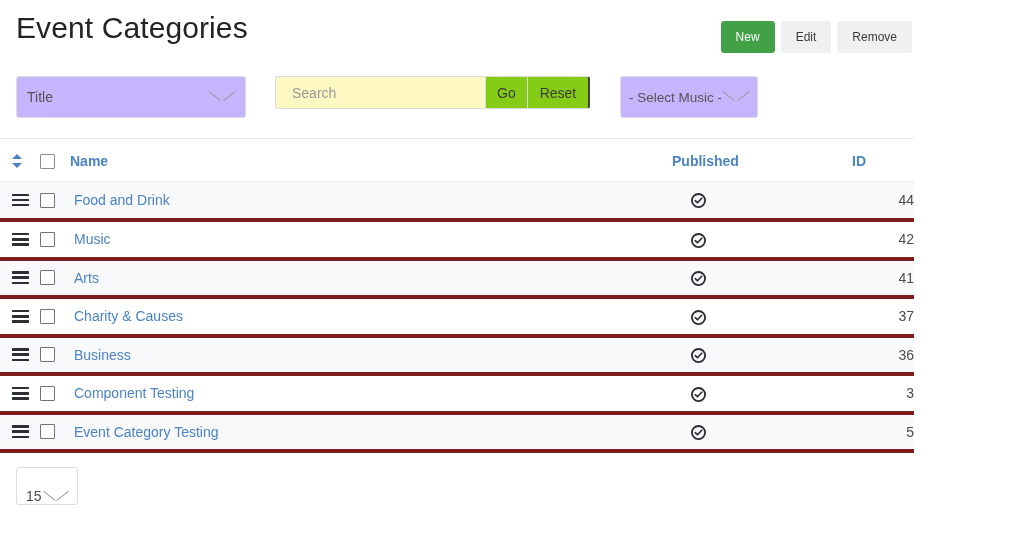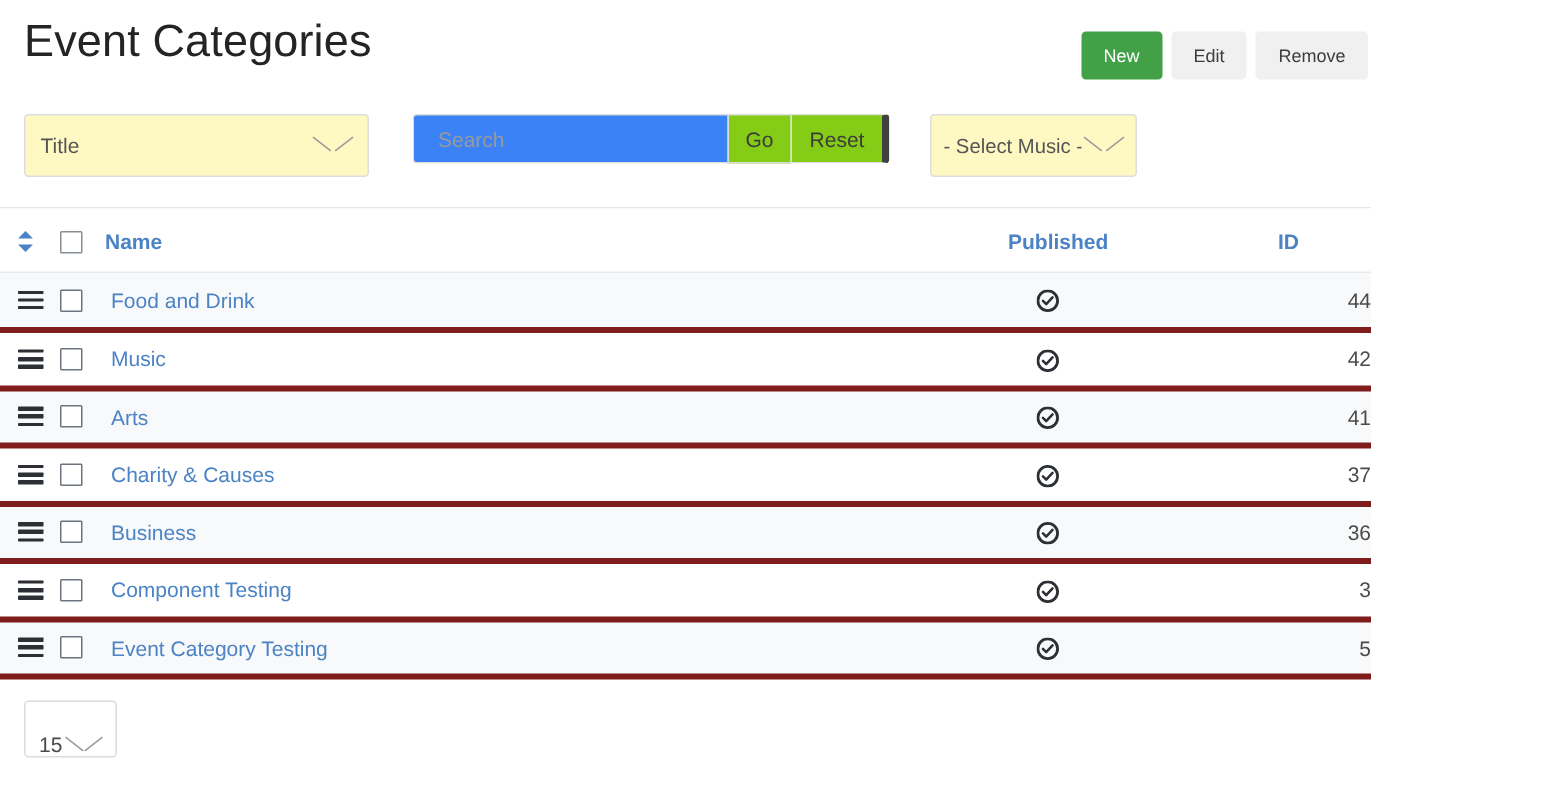--- a/index.html
+++ b/index.html
@@ -74,21 +74,21 @@
 
   
   .filter-bar {
     position: relative;
     height: 77px;
     border-bottom: 1px solid #e6e6e6;
   }
 
   .select-box {
     position: absolute;
-    background: #fef9c3;
+    background: #c4b5fd;
     border: 1px solid #dcdcdc;
     border-radius: 3px;
     display: flex;
     align-items: center;
     padding: 0 10px;
     font-size: 14px;
     color: #555555;
     cursor: pointer;
     user-select: none;
   }
@@ -143,36 +143,36 @@
     width: 210px;
     height: 33px;
     border: 1px solid #dcdcdc;
     border-right: none;
     border-radius: 3px 0 0 3px;
     padding: 0 16px;
     font-size: 14px;
     font-family: "Liberation Sans", sans-serif;
     color: #333333;
     outline: none;
-    background: #3b82f6;
+    background: #fef9c3;
   }
   .search-input::placeholder { color: #999999; }
   .grp-btn {
     height: 33px;
     border: 1px solid #dcdcdc;
     border-right: none;
     background: #84cc16;
     font-family: "Liberation Sans", sans-serif;
     font-size: 14px;
     color: #3c3c3c;
     padding: 0 11px;
     cursor: pointer;
   }
   .grp-btn:last-child {
-    border-right: 5px solid #404040;
+    border-right: 2px solid #404040;
     border-radius: 0 3px 3px 0;
     padding: 0 12px;
   }
 
   
   .table-wrap { position: relative; }
   table.list {
     width: 100%;
     border-collapse: collapse;
     table-layout: fixed;

